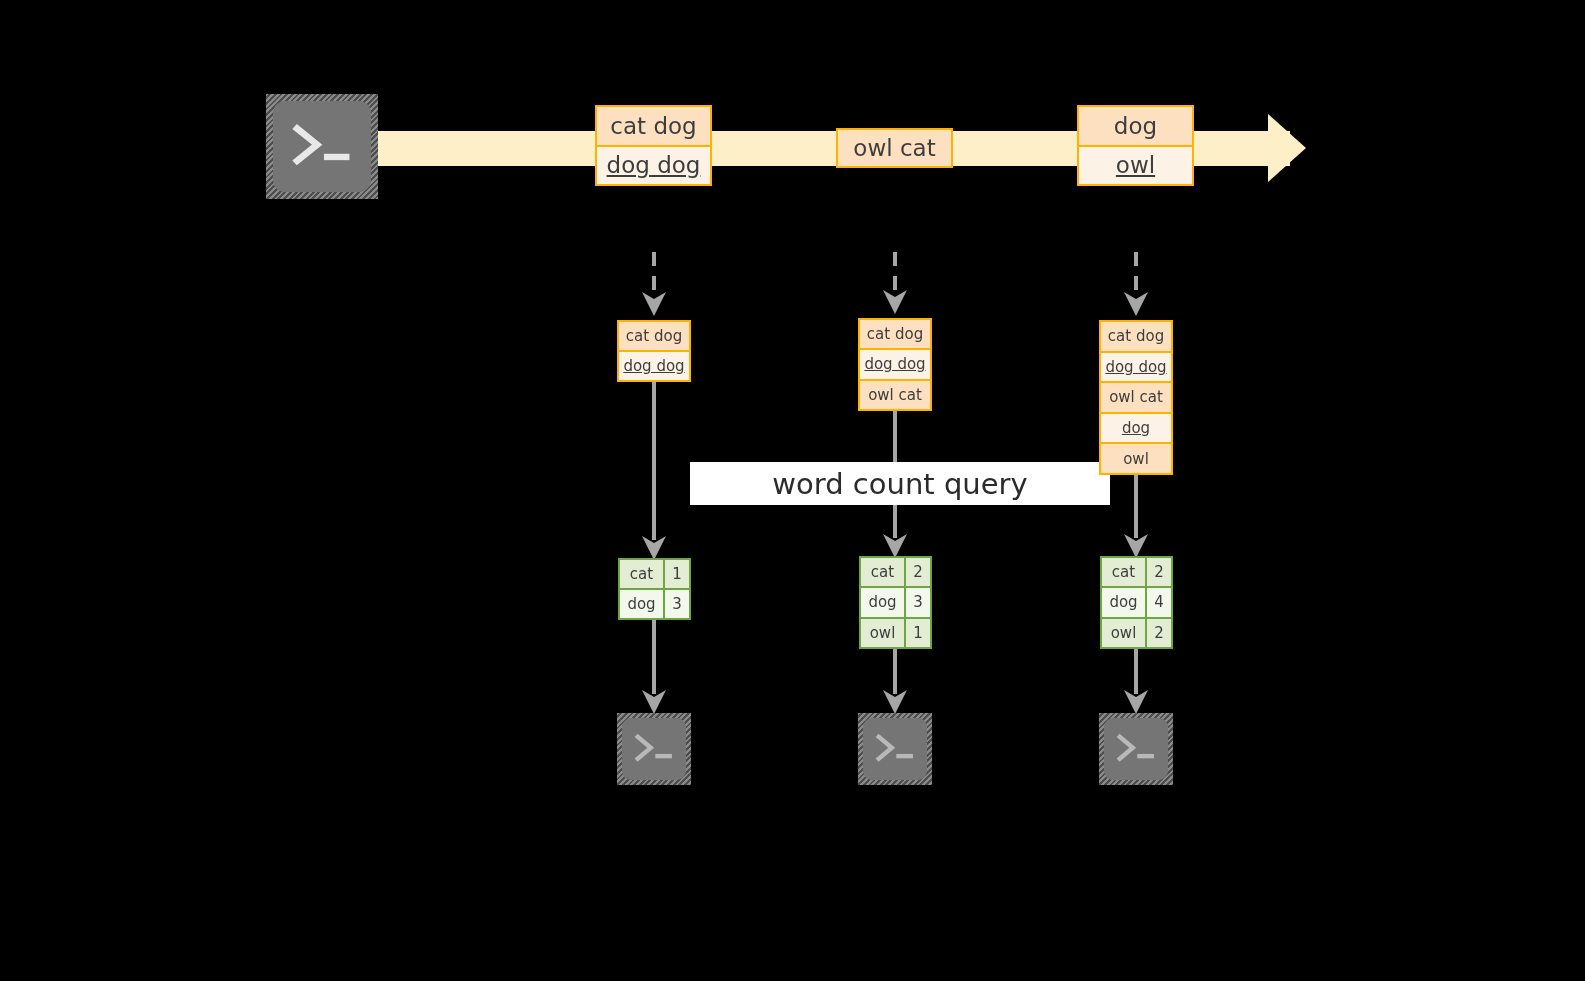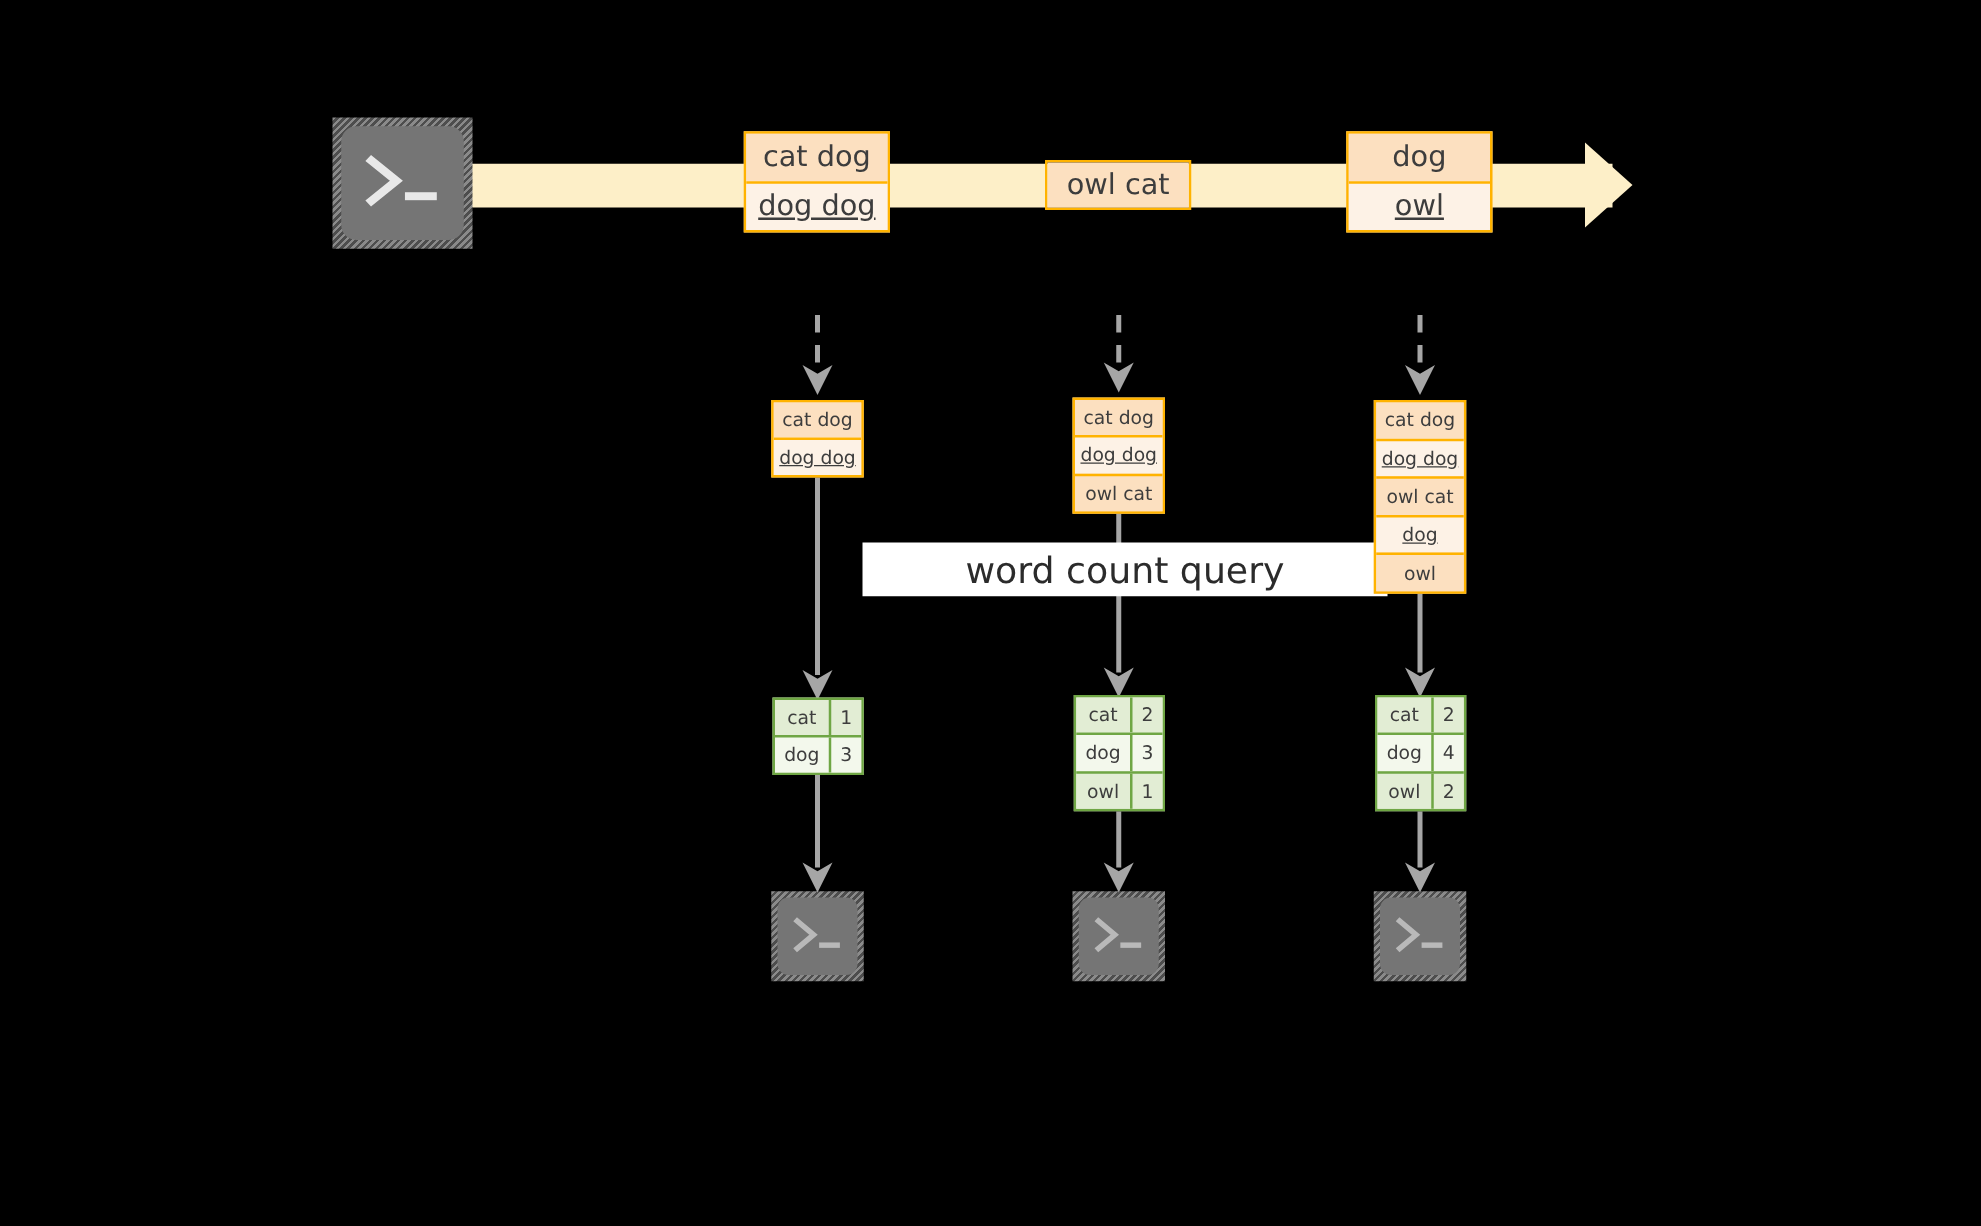--- a/index.html
+++ b/index.html
@@ -201,21 +201,21 @@
       <path d="M15 147 L3 123 L15 130 L27 123 Z" fill="#A6A6A6"></path>
     </svg>
   </div>
   <div class="arrow" style="left:1121px; top:475px;">
     <svg width="30" height="87" viewBox="0 0 30 87">
       <line x1="15" y1="0" x2="15" y2="63" stroke="#A6A6A6" stroke-width="4"></line>
       <path d="M15 83 L3 59 L15 66 L27 59 Z" fill="#A6A6A6"></path>
     </svg>
   </div>
 
-  <div class="query-band" style="left:690px; top:434px; width:420px; height:43px;">
+  <div class="query-band" style="left:690px; top:462px; width:420px; height:43px;">
     <span class="label">word count query</span>
   </div>
 
   <div class="tbl" style="left:618px; top:558px; width:73px; height:62px;">
     <div class="trow odd">
       <div class="c-word">cat</div>
       <div class="c-cnt">1</div>
     </div>
     <div class="trow even">
       <div class="c-word">dog</div>

